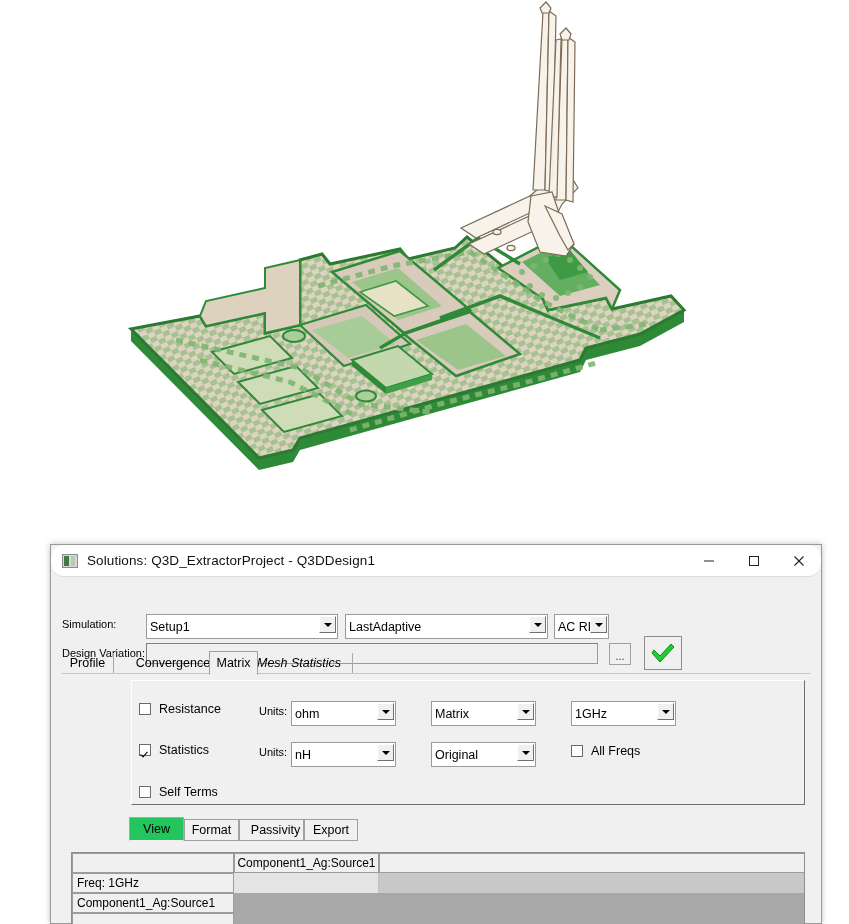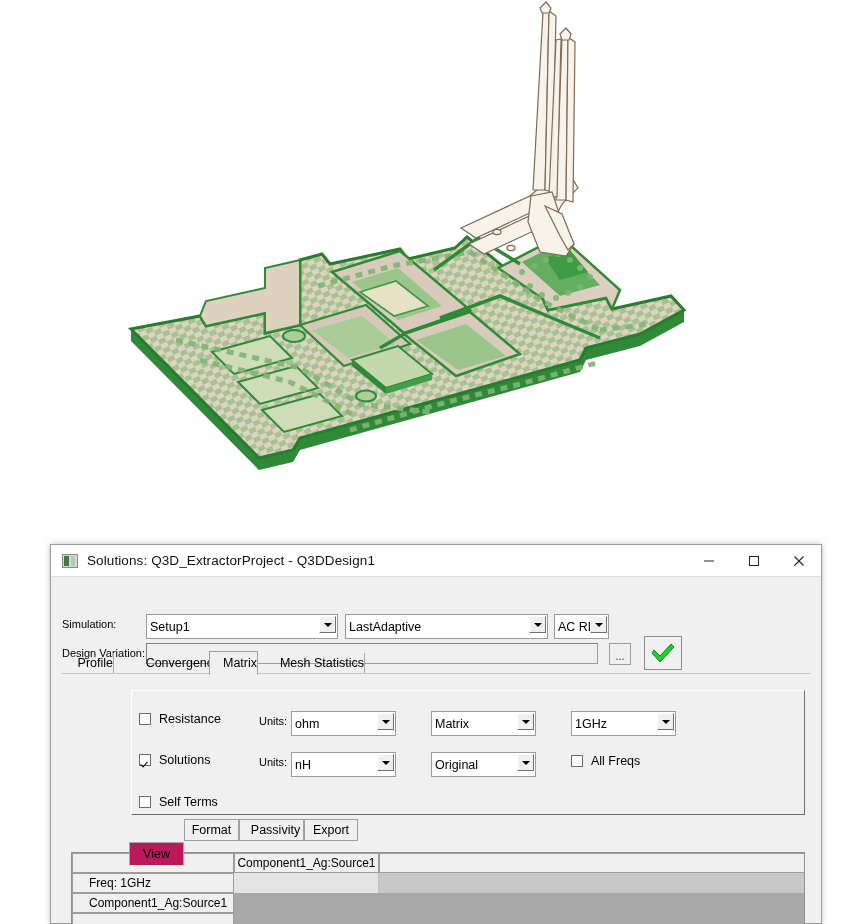--- a/index.html
+++ b/index.html
@@ -44,20 +44,21 @@
   }
 
   .titlebar {
     position: relative;
     height: 32px;
     background: #ffffff;
     border-bottom: 1px solid #dcdcdc;
     display: flex;
     align-items: center;
     box-sizing: border-box;
+    border-radius: 13px;
   }
   .title-icon {
     width: 16px; height: 14px;
     margin-left: 11px;
     background: #d8d8d8;
     border: 1px solid #8a8a8a;
     position: relative;
     box-sizing: border-box;
   }
   .title-icon::before {
@@ -201,21 +202,21 @@
   }
   .tab {
     position: absolute;
     top: 2px;
     height: 20px;
     box-sizing: border-box;
     font-size: 12.5px;
     color: #000;
     display: flex;
     align-items: center;
-    justify-content: flex-end;
+    justify-content: center;
     background: transparent;
     border-right: 1px solid #a8a8a8;
     cursor: default;
     white-space: nowrap;
   }
   .tab.active {
     top: 0;
     height: 24px;
     background: #f0f0f0;
     border: 1px solid #a0a0a0;
@@ -228,21 +229,21 @@
     top: 128px;
     width: 748px;
     height: 1px;
     background: #c4c4c4;
   }
 
   
   .grouppanel {
     position: absolute;
     left: 80px;
-    top: 145px;
+    top: 135px;
     width: 674px;
     height: 125px;
     box-sizing: border-box;
     border: 1px solid #ffffff;
     border-right-color: #6e6e6e;
     border-bottom-color: #6e6e6e;
     background: #f0f0f0;
   }
 
   .cb {
@@ -293,25 +294,24 @@
     align-items: center;
     justify-content: center;
     background: #f0f0f0;
     border: 1px solid #a0a0a0;
     cursor: default;
     white-space: nowrap;
   }
   .subtab.active {
     top: 0;
     height: 24px;
-    background: #be185d;
+    background: #22c55e;
     border-color: #a8a8a8;
     border-bottom-color: #f0f0f0;
     z-index: 3;
-    margin-top: 25px;
   }
 
   
   .grid {
     position: absolute;
     left: 20px;
     top: 307px;
     width: 734px;
     height: 75px;
     background: #a8a8a8;
@@ -321,21 +321,21 @@
   }
   .gridrow { position: absolute; left: 0; height: 20px; width: 100%; }
   .gcell {
     position: absolute;
     box-sizing: border-box;
     height: 20px;
     font-size: 12px;
     color: #000;
     display: flex;
     align-items: center;
-    padding-left: 16px;
+    padding-left: 4px;
     white-space: nowrap;
     overflow: hidden;
   }
   .gcell.hdr {
     background: #f0f0f0;
     border: 1px solid #9c9c9c;
     justify-content: center;
     padding-left: 0;
   }
   .gcell.rowhdr {
@@ -551,21 +551,21 @@
     <div class="tabstrip">
       <div class="tab" style="left:0px; width:52px;">
         <span>Profile</span>
       </div>
       <div class="tab" style="left:64px; width:95px;">
         <span>Convergence</span>
       </div>
       <div class="tab active" style="left:147px; width:49px;">
         <span>Matrix</span>
       </div>
-      <div class="tab" style="left:196px; width:107px;">
+      <div class="tab" style="left:184px; width:107px;font-style:italic;">
         <span>Mesh Statistics</span>
       </div>
     </div>
     <div class="tabline"></div>
 
     <div class="grouppanel">
 
       <div class="cb" style="left:7px; top:21px;">
         <span class="cbbox"></span>
         <span class="cbtext">Resistance</span>
@@ -585,21 +585,21 @@
       </div>
       <div class="combo" style="left:439px; top:20px; width:105px;">
         <span>1GHz</span>
         <span class="arrowbox">
             <i class="caret"></i>
           </span>
       </div>
 
       <div class="cb checked" style="left:7px; top:62px;">
         <span class="cbbox"></span>
-        <span class="cbtext">Solutions</span>
+        <span class="cbtext">Statistics</span>
       </div>
       <div class="lbl abs" style="left:127px; top:65px;">Units:</div>
       <div class="combo" style="left:159px; top:61px; width:105px;">
         <span>nH</span>
         <span class="arrowbox">
             <i class="caret"></i>
           </span>
       </div>
       <div class="combo" style="left:299px; top:61px; width:105px;">
         <span>Original</span>

